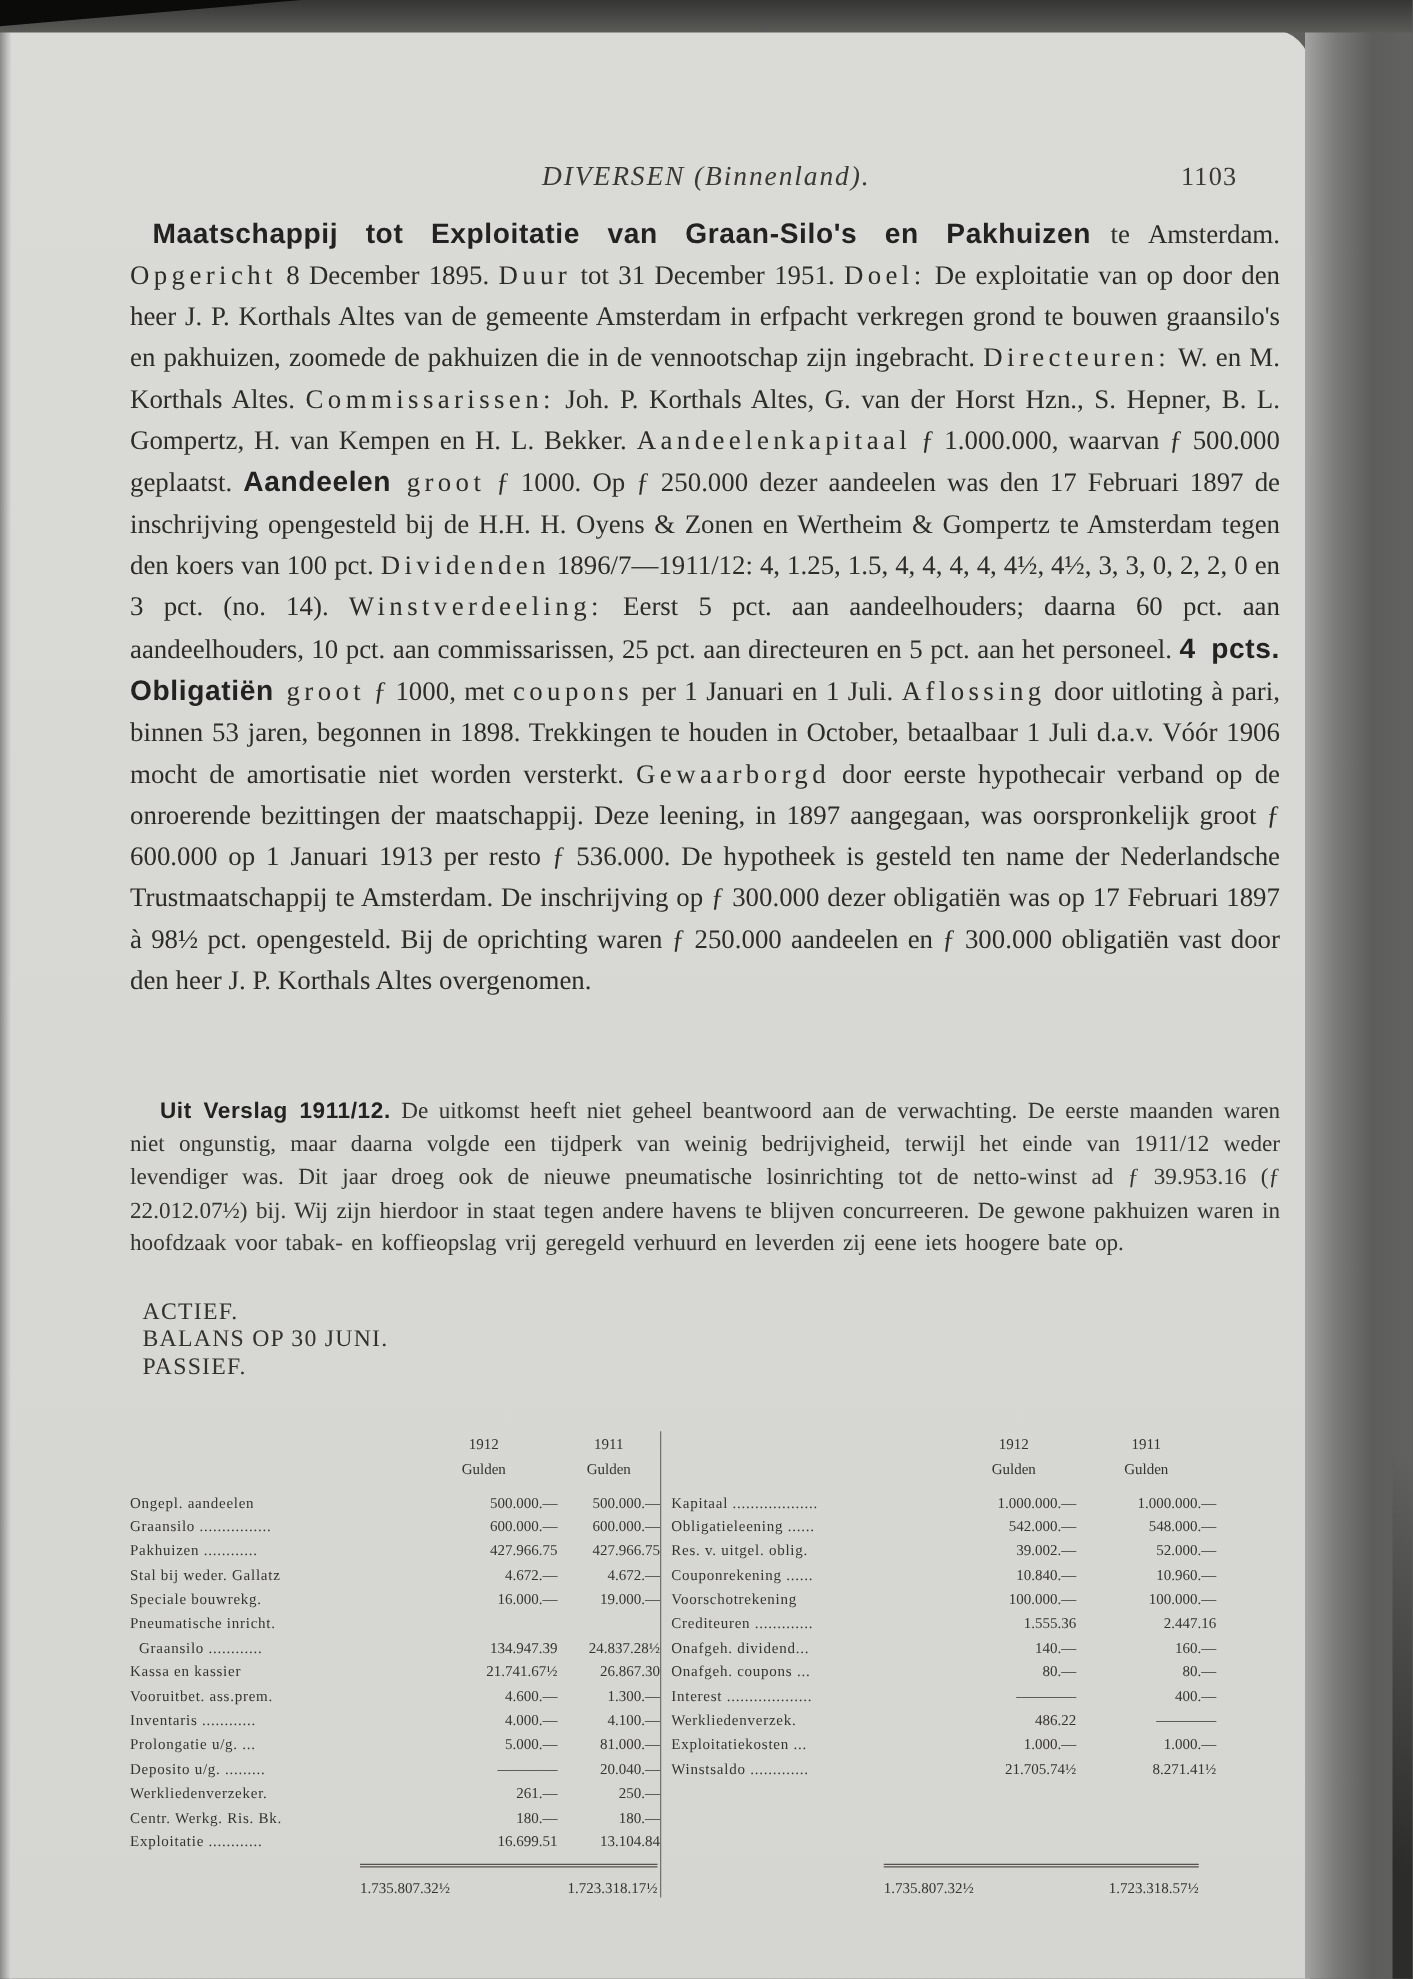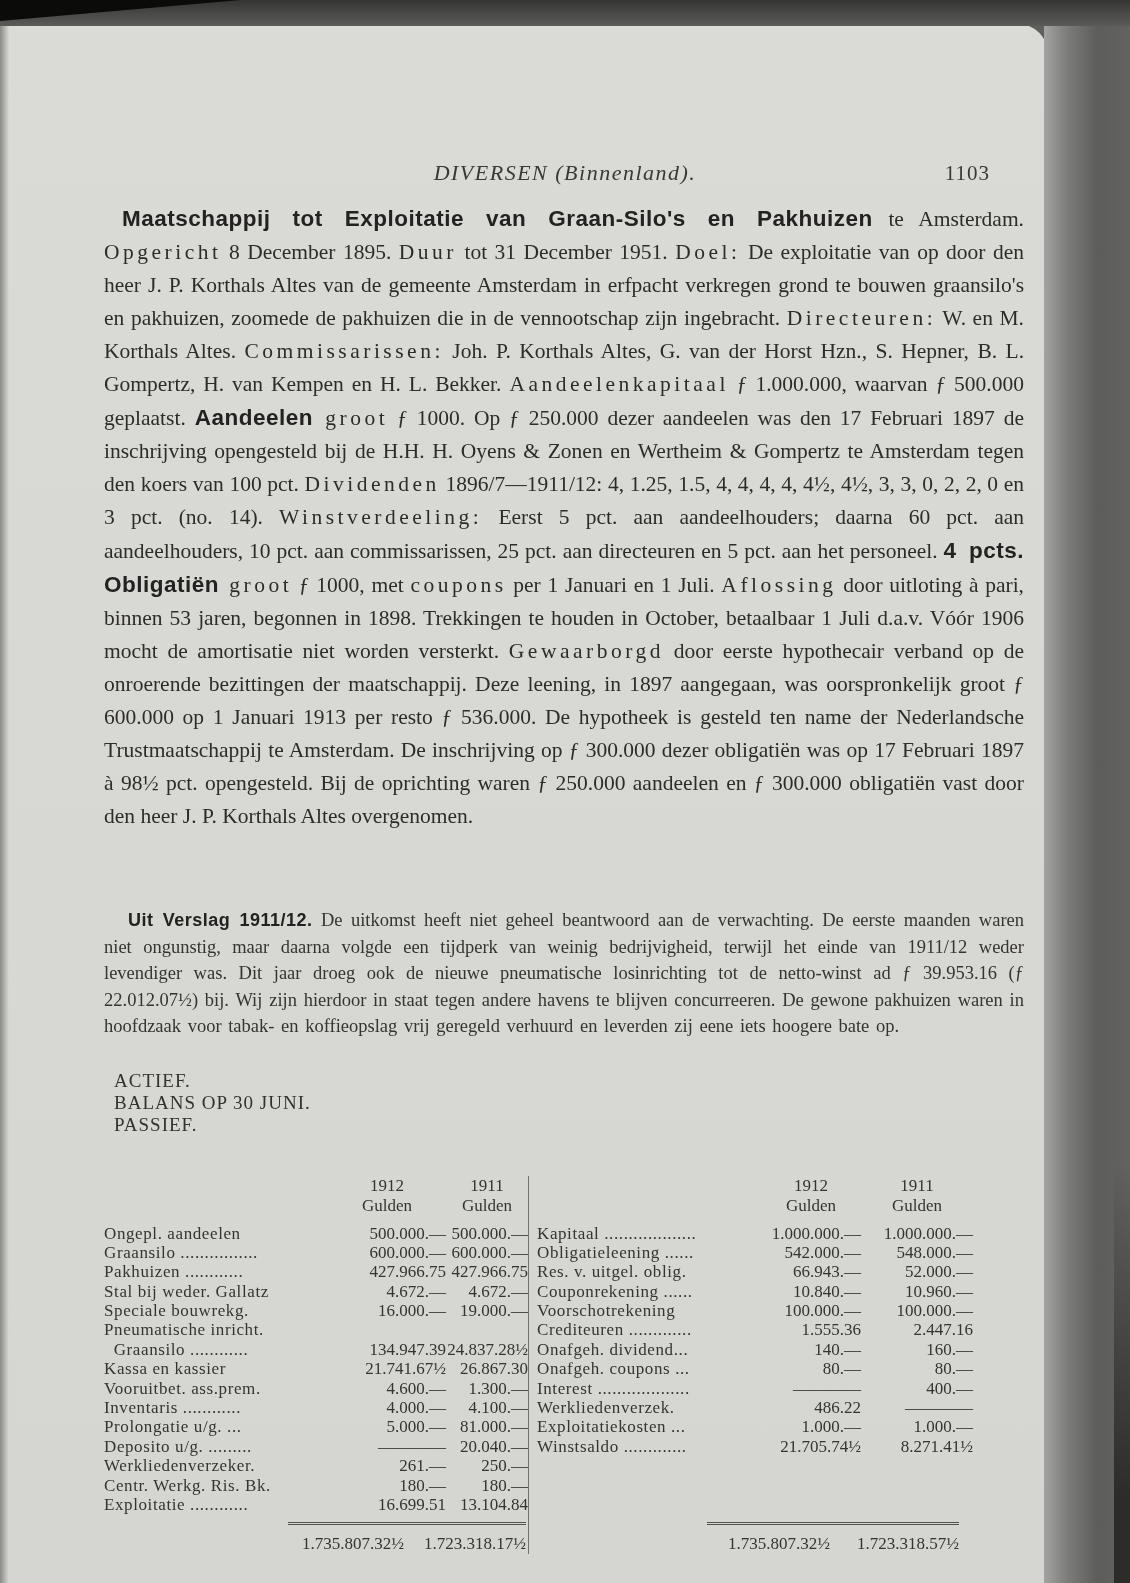--- a/index.html
+++ b/index.html
@@ -33,21 +33,21 @@
     z-index:2;
   }
   
   .page{
     position:absolute;left:8px;top:24px;width:1040px;height:1559px;
     background:linear-gradient(180deg,#dadad6 0%,#d7d7d3 60%,#d5d5d1 100%);
     border-top-right-radius:30px;border-top-left-radius:4px;
     box-sizing:border-box;padding:104px 22px 0 96px;
     color:#2e2c28;z-index:1;
   }
-  .running-head{position:relative;height:34px;margin-top:32px;}
+  .running-head{position:relative;height:34px;}
   .rh-title{
     display:block;text-align:center;font-style:italic;
     font-size:22px;letter-spacing:1.5px;color:#3a3834;
   }
   .rh-num{
     position:absolute;right:36px;top:1px;font-size:21px;letter-spacing:1px;color:#3a3834;
   }
   
   .article{
     margin:8px 0 0 0;width:920px;
@@ -68,21 +68,21 @@
   .seg-sp{letter-spacing:3.5px;}
   
   .balans-head{
     display:flex;justify-content:space-between;align-items:baseline;
     margin:30px 0 0 0;width:920px;box-sizing:border-box;
     padding-left:10px;padding-right:72px;
     font-size:19px;letter-spacing:1px;color:#34322e;flex-direction:column;
   }
   .balans{
     position:relative;display:flex;margin-top:40px;width:920px;
-    font-size:17px;color:#36342f;
+    font-size:12px;color:#36342f;
   }
   .side{box-sizing:border-box;}
   .side.left{width:424px;}
   .divider{width:1px;background:#72726e;align-self:stretch;margin:0 2px 0 0;}
   .side.right{width:436px;margin-left:6px;}
   .col-heads{display:flex;margin-bottom:8px;}
   .col-heads .lbl{flex:1;}
   .col-heads .amt{display:flex;flex-direction:column;align-items:center;line-height:20px;}
   .brow{display:flex;height:19.4px;line-height:19.4px;}
   .brow .lbl{flex:1;white-space:pre;overflow:hidden;letter-spacing:0.6px;}
@@ -90,21 +90,21 @@
   .left .a1{width:118px;}
   .left .a2{width:82px;}
   .right .a1{width:100px;}
   .right .a2{width:112px;}
   .totline{
     display:flex;justify-content:flex-end;
     border-top:3px double #55524c;padding-top:9px;margin-top:8px;
   }
   .left .totline{width:238px;margin-left:auto;margin-right:2px;}
   .right .totline{width:252px;margin-left:auto;margin-right:14px;margin-top:66px;}
-  .totline .t1{flex:1;text-align:center;white-space:pre;}
+  .totline .t1{flex:1;text-align:left;white-space:pre;}
   .totline .t2{text-align:right;white-space:pre;margin-left:6px;}
 </style>
 </head>
 <body>
 
 <div>
   <div class="top-band">
     <div class="corner-streak"></div>
   </div>
   <div class="left-strip"></div>
@@ -243,21 +243,21 @@
               <span class="amt a1">1.000.000.—</span>
               <span class="amt a2">1.000.000.—</span>
             </div>
             <div class="brow">
               <span class="lbl">Obligatieleening ......</span>
               <span class="amt a1">542.000.—</span>
               <span class="amt a2">548.000.—</span>
             </div>
             <div class="brow">
               <span class="lbl">Res. v. uitgel. oblig.</span>
-              <span class="amt a1">66.943.—</span>
+              <span class="amt a1">39.002.—</span>
               <span class="amt a2">52.000.—</span>
             </div>
             <div class="brow">
               <span class="lbl">Couponrekening ......</span>
               <span class="amt a1">10.840.—</span>
               <span class="amt a2">10.960.—</span>
             </div>
             <div class="brow">
               <span class="lbl">Voorschotrekening</span>
               <span class="amt a1">100.000.—</span>

